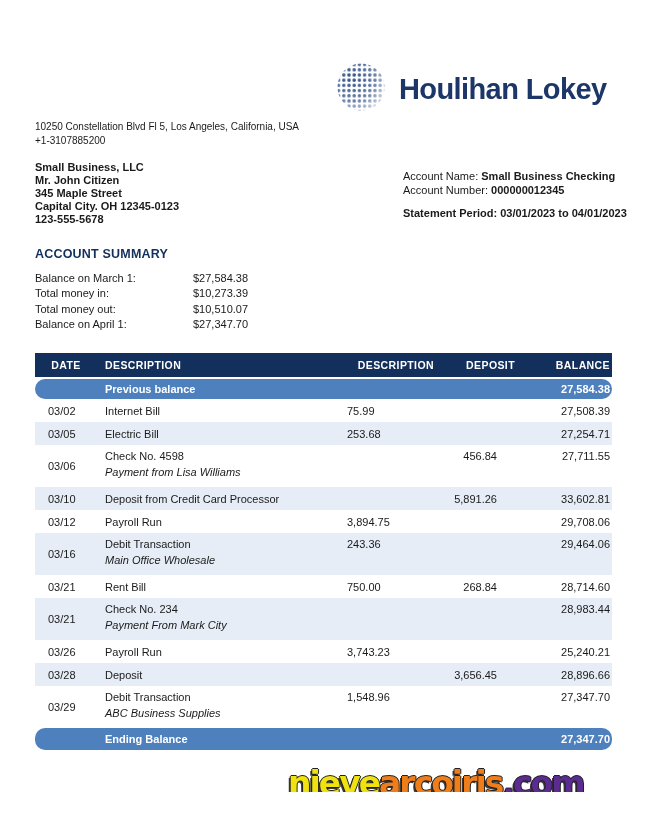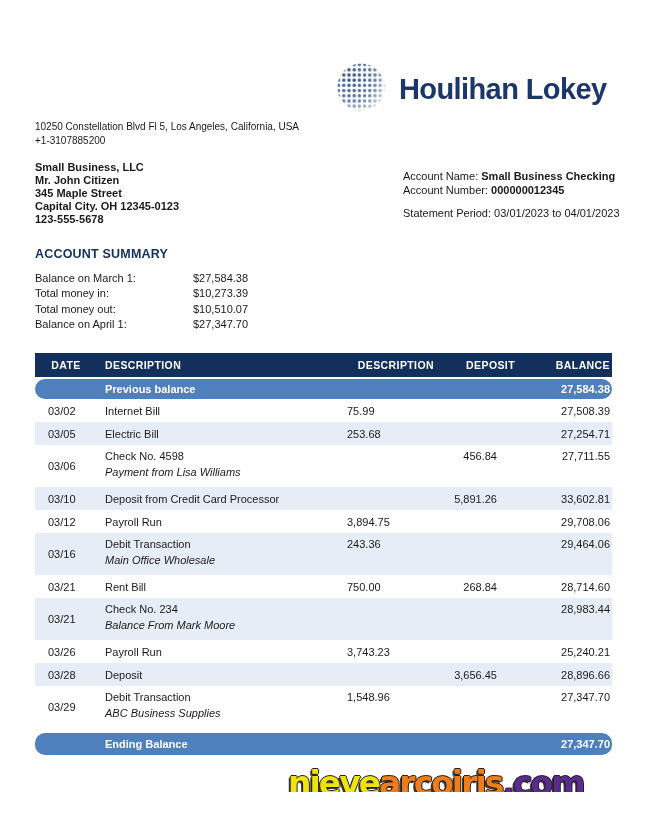--- a/index.html
+++ b/index.html
@@ -17,21 +17,21 @@
   .logo-text{
     font-size:29px;font-weight:bold;letter-spacing:-0.6px;
     color:var(--logo-navy,#1C3667);white-space:nowrap;
   }
 
   
   .bank-address{position:absolute;left:35px;top:120px;font-size:10px;line-height:13.5px;}
   .customer{position:absolute;left:35px;top:161px;font-size:11px;line-height:12.9px;font-weight:bold;}
   .account-info{position:absolute;left:403px;top:170px;font-size:11px;line-height:13.5px;}
   .account-info b{font-weight:bold;}
-  .period{margin-top:10px;}
+  .period{margin-top:10px;font-weight:bold;}
 
   
   .summary-title{
     position:absolute;left:35px;top:247px;
     font-size:12.5px;font-weight:bold;letter-spacing:.2px;
     color:var(--navy,#12305B);
   }
   .summary{position:absolute;left:35px;top:271px;font-size:11px;line-height:15.4px;}
   .summary-row{display:flex;}
   .summary-label{width:158px;}
@@ -51,21 +51,21 @@
   .h-dp{text-align:right;padding-right:9px;}
   .h-bal{text-align:right;padding-right:2px;}
 
   .band{
     align-items:center;
     background:var(--accent-blue,#4E80BE);color:#ffffff;
     font-weight:bold;
     border-radius:10px;
   }
   .band-prev{height:20px;margin-top:2px;}
-  .band-end{height:22px;margin-top:5px;}
+  .band-end{height:22px;}
   .band .band-label{grid-column:2;padding-left:8px;}
   .band .band-value{grid-column:5;text-align:right;padding-right:2px;}
 
   .trow.single{height:23px;align-items:center;}
   .trow.double{height:42px;}
   .trow.double .c{padding-top:5px;}
   .trow.double .date{display:flex;align-items:center;padding-top:0;height:100%;}
   .trow.shaded{background:var(--row-shade,#E6EDF6);}
   .date{padding-left:13px;}
   .desc{padding-left:8px;}
@@ -238,21 +238,21 @@
     </div>
     <div class="c amt wd">750.00</div>
     <div class="c amt dp">268.84</div>
     <div class="c amt bal">28,714.60</div>
   </div>
 
   <div class="grid5 trow shaded double">
     <div class="c date">03/21</div>
     <div class="c desc">
       <div class="d1">Check No. 234</div>
-      <div class="d2">Balance From Mark Moore</div>
+      <div class="d2">Payment From Mark City</div>
     </div>
     <div class="c amt wd"></div>
     <div class="c amt dp"></div>
     <div class="c amt bal">28,983.44</div>
   </div>
 
   <div class="grid5 trow plain single">
     <div class="c date">03/26</div>
     <div class="c desc">
       <div class="d1">Payroll Run</div>

